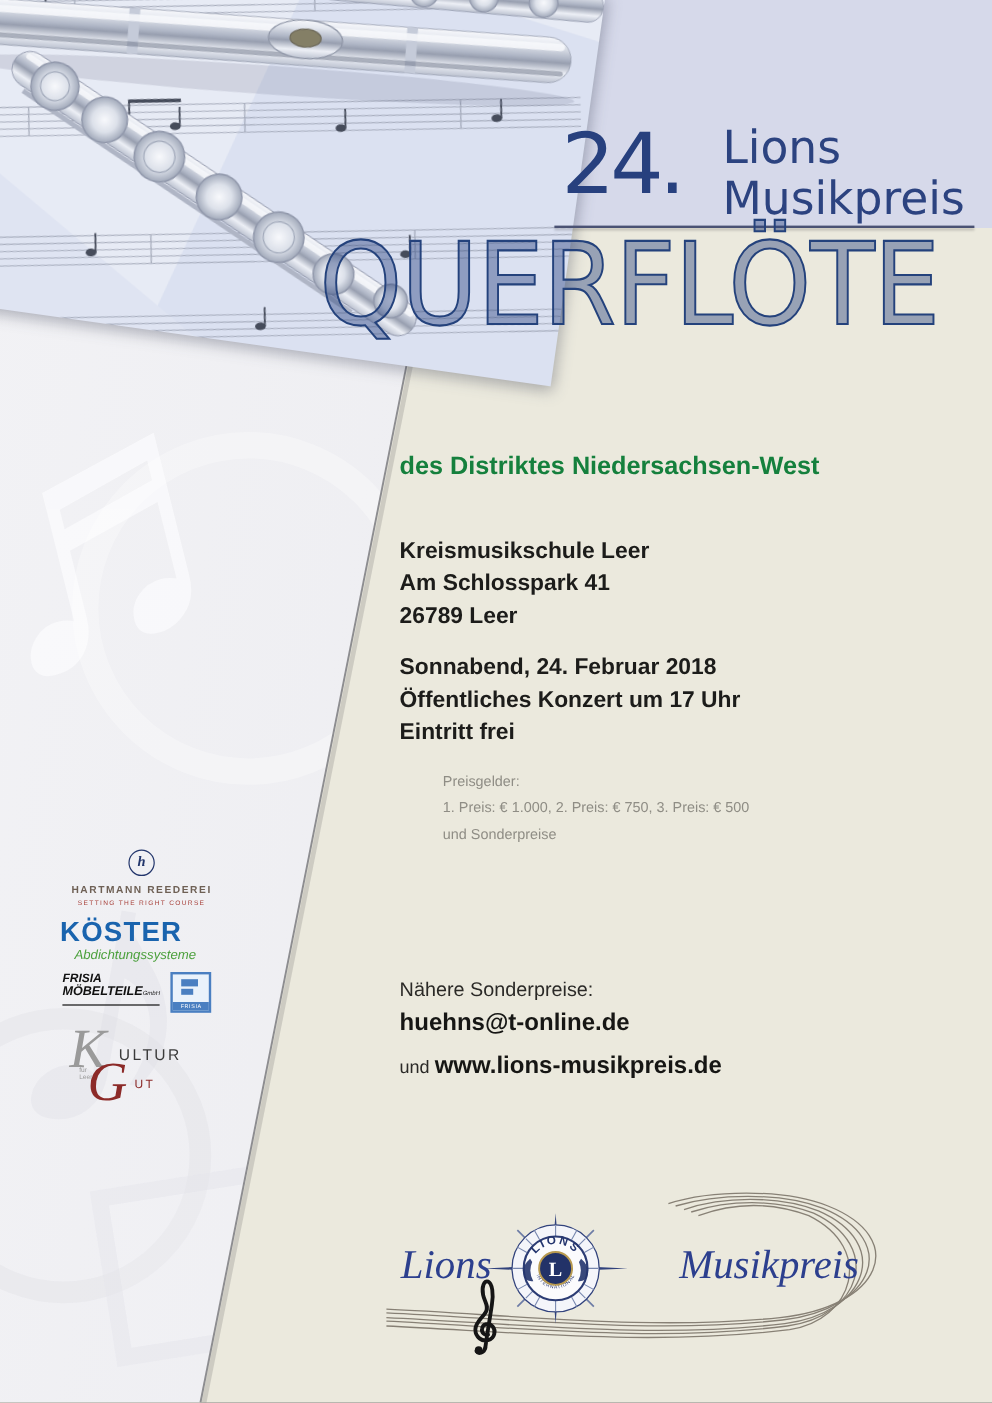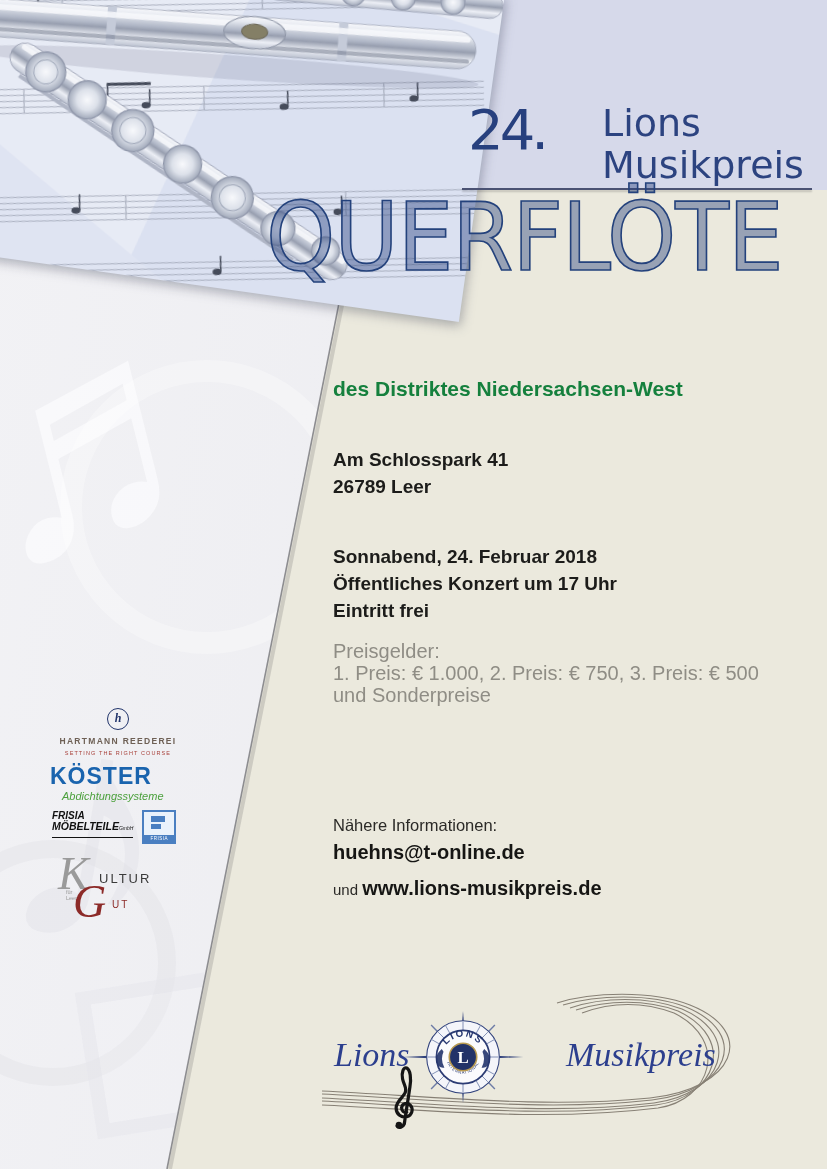--- a/index.html
+++ b/index.html
@@ -6,21 +6,21 @@
   .poster{
     position:relative;width:827px;height:1169px;margin:0 auto;
     background:#ebe9dd;overflow:hidden;
     font-family:"Liberation Sans",sans-serif;
   }
   
   .band{position:absolute;left:0;top:0;width:827px;height:190px;background:#d6d9ea;z-index:1;}
   .title-underline{position:absolute;left:462px;top:188px;width:350px;height:2px;background:#4a5273;z-index:6;box-shadow:0 2px 2px rgba(0,0,0,.18);}
   .edition{
     position:absolute;left:468px;top:102px;z-index:6;
-    font-family:"DejaVu Sans",sans-serif;font-size:56px;letter-spacing:-4px;
+    font-family:"DejaVu Sans",sans-serif;font-size:70px;letter-spacing:-4px;
     color:#27407e;line-height:1;font-weight:400;
   }
   .brand-top,.brand-bottom{
     position:absolute;left:602px;z-index:6;color:#2c4380;line-height:1;
     font-family:"DejaVu Sans",sans-serif;font-size:38px;font-weight:400;letter-spacing:0;
   }
   .brand-top{top:104px;}
   .brand-bottom{top:146px;}
   .instrument{
     position:absolute;left:266px;top:190px;z-index:6;
@@ -47,21 +47,21 @@
     position:absolute;left:-30px;top:-80px;width:540px;height:330px;z-index:5;
     transform:rotate(8deg);transform-origin:top left;
     filter:drop-shadow(2px 4px 6px rgba(40,45,70,.35));
     overflow:hidden;background:#dde3f2;
   }
   
   .col{position:absolute;left:333px;z-index:7;}
   .district{top:377px;font-size:21px;font-weight:bold;color:#15803d;}
   .venue{top:446px;font-size:19px;font-weight:bold;color:#1c1c1a;line-height:27px;}
   .event{top:543px;font-size:19px;font-weight:bold;color:#1c1c1a;line-height:27px;}
-  .grayblock{color:#8f8d85;font-size:20px;line-height:22px;}
+  .grayblock{color:#8f8d85;font-size:12px;line-height:22px;margin-left:36px;}
   .prizes{top:640px;}
   .qualification{top:723px;}
   .contact-label{top:816px;font-size:16.5px;color:#2b2a27;}
   .contact-email{top:841px;font-size:20px;font-weight:bold;color:#161614;}
   .contact-site{top:877px;font-size:20px;font-weight:bold;color:#161614;}
   .contact-site .conj{font-size:15px;font-weight:normal;color:#2b2a27;}
   
   .supporters{position:absolute;left:50px;top:650px;z-index:7;font-size:14.5px;line-height:23px;color:#33302c;}
   .logo-hartmann{position:absolute;left:50px;top:708px;width:136px;text-align:center;z-index:7;}
   .hr-circle{width:20px;height:20px;border:1.5px solid #22356b;border-radius:50%;margin:0 auto 6px;
@@ -217,38 +217,39 @@
 
   <div class="edition">24.</div>
   <div class="brand-top">Lions</div>
   <div class="brand-bottom">Musikpreis</div>
   <div class="title-underline"></div>
   <div class="instrument">QUERFLÖTE</div>
 
   <div class="col district">des Distriktes Niedersachsen-West</div>
 
   <div class="col venue">
+    <div>Kreismusikschule Leer</div>
     <div>Am Schlosspark 41</div>
     <div>26789 Leer</div>
   </div>
 
   <div class="col event">
     <div>Sonnabend, 24. Februar 2018</div>
     <div>Öffentliches Konzert um 17 Uhr</div>
     <div>Eintritt frei</div>
   </div>
 
   <div class="col grayblock prizes">
     <div>Preisgelder:</div>
     <div>1. Preis: € 1.000, 2. Preis: € 750, 3. Preis: € 500</div>
     <div>und Sonderpreise</div>
   </div>
 
 
-  <div class="col contact-label">Nähere Informationen:</div>
+  <div class="col contact-label">Nähere Sonderpreise:</div>
   <div class="col contact-email">huehns@t-online.de</div>
   <div class="col contact-site">
     <span class="conj">und </span><span>www.lions-musikpreis.de</span>
   </div>
 
 
   <div class="logo-hartmann">
     <div class="hr-circle">h</div>
     <div class="hr-title">HARTMANN REEDEREI</div>
     <div class="hr-tag">SETTING THE RIGHT COURSE</div>

